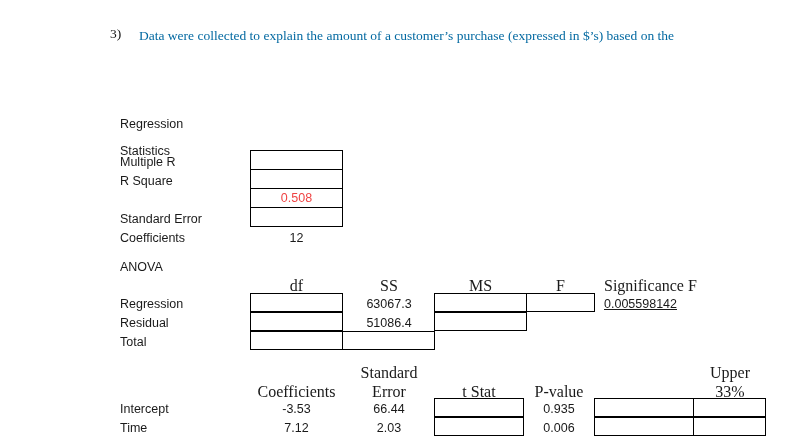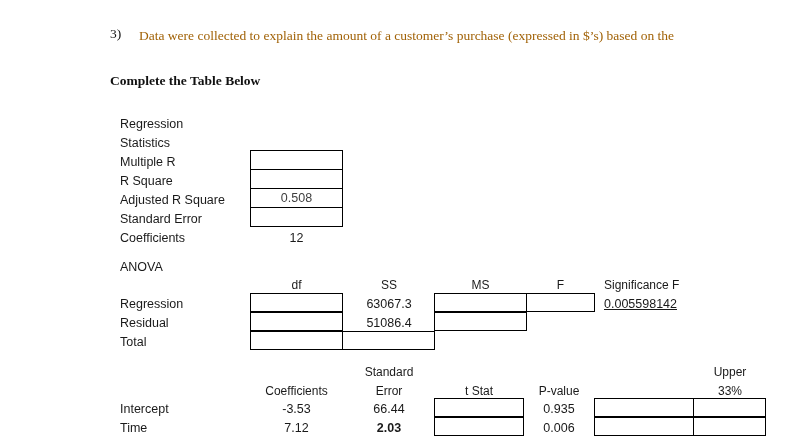--- a/index.html
+++ b/index.html
@@ -34,21 +34,21 @@
     white-space: nowrap;
   }
   .q-body {
     position: absolute;
     left: 139px;
     top: 26px;
     width: 560px;
     font-family: "Liberation Serif", serif;
     font-size: 13.5px;
     line-height: 19px;
-    color: #a16207;
+    color: #0369a1;
   }
   .q-line2 {
     position: absolute;
     left: 139px;
     top: 45px;
     width: 580px;
     font-family: "Liberation Serif", serif;
     font-size: 13.5px;
     line-height: 19px;
     color: #111;
@@ -78,56 +78,54 @@
     position: absolute;
     font-family: "Liberation Sans", sans-serif;
     font-size: 12.5px;
     line-height: 15px;
     color: #1a1a1a;
     text-align: center;
     white-space: nowrap;
   }
   .hdr {
     position: absolute;
-    font-family: Liberation Sans, sans-serif;
-    font-size: 12px;
+    font-family: Liberation Serif, serif;
+    font-size: 16px;
     line-height: 15px;
     color: #1a1a1a;
     text-align: center;
     white-space: nowrap;
   }
   .cell-val {
     position: absolute;
     box-sizing: border-box;
     border: 1px solid #000000;
     background: #ffffff;
     font-family: "Liberation Sans", sans-serif;
     font-size: 12.5px;
-    color: #404040;
+    color: #ef4444;
     display: flex;
     align-items: center;
     justify-content: center;
     line-height: 1;
   }
 </style>
 </head>
 <body>
 
 <div class="page">
 
   <div class="q-num">3)</div>
   <div class="q-body">Data were collected to explain the amount of a customer’s purchase (expressed in $’s) based on the</div>
-  <div class="subhead">Complete the Table Below</div>
 
   <div class="lbl" style="left:120px; top:117px;">Regression</div>
-  <div class="lbl" style="left:120px; top:136px;">Statistics</div>
+  <div class="lbl" style="left:120px; top:144px;">Statistics</div>
 
   <div class="lbl" style="left:120px; top:155px;">Multiple R</div>
   <div class="lbl" style="left:120px; top:174px;">R Square</div>
-  <div class="lbl" style="left:120px; top:193px;">Adjusted R Square</div>
   <div class="lbl" style="left:120px; top:212px;">Standard Error</div>
   <div class="lbl" style="left:120px; top:231px;">Coefficients</div>
 
   <div class="cell-val" style="left:250px; top:150px; width:93px; height:20px;"></div>
   <div class="cell-val" style="left:250px; top:169px; width:93px; height:20px;"></div>
   <div class="cell-val" style="left:250px; top:188px; width:93px; height:20px;">0.508</div>
   <div class="cell-val" style="left:250px; top:207px; width:93px; height:20px;"></div>
   <div class="val" style="left:250px; top:231px; width:93px;">12</div>
 
   <div class="lbl" style="left:120px; top:260px;">ANOVA</div>
@@ -166,21 +164,21 @@
   <div class="hdr" style="left:524px; top:384px; width:70px;">P-value</div>
   <div class="hdr" style="left:694px; top:384px; width:72px;">33%</div>
 
   <div class="lbl" style="left:120px; top:402px;">Intercept</div>
   <div class="lbl" style="left:120px; top:421px;">Time</div>
 
   <div class="val" style="left:250px; top:402px; width:93px;">-3.53</div>
   <div class="val" style="left:250px; top:421px; width:93px;">7.12</div>
 
   <div class="val" style="left:343px; top:402px; width:92px;">66.44</div>
-  <div class="val" style="left:343px; top:421px; width:92px;font-weight:bold;">2.03</div>
+  <div class="val" style="left:343px; top:421px; width:92px;">2.03</div>
 
   <div class="cell-val" style="left:434px; top:398px; width:90px; height:19px;"></div>
   <div class="cell-val" style="left:434px; top:417px; width:90px; height:19px;"></div>
 
   <div class="val" style="left:524px; top:402px; width:70px;">0.935</div>
   <div class="val" style="left:524px; top:421px; width:70px;">0.006</div>
 
   <div class="cell-val" style="left:594px; top:398px; width:100px; height:19px;"></div>
   <div class="cell-val" style="left:594px; top:417px; width:100px; height:19px;"></div>
 

